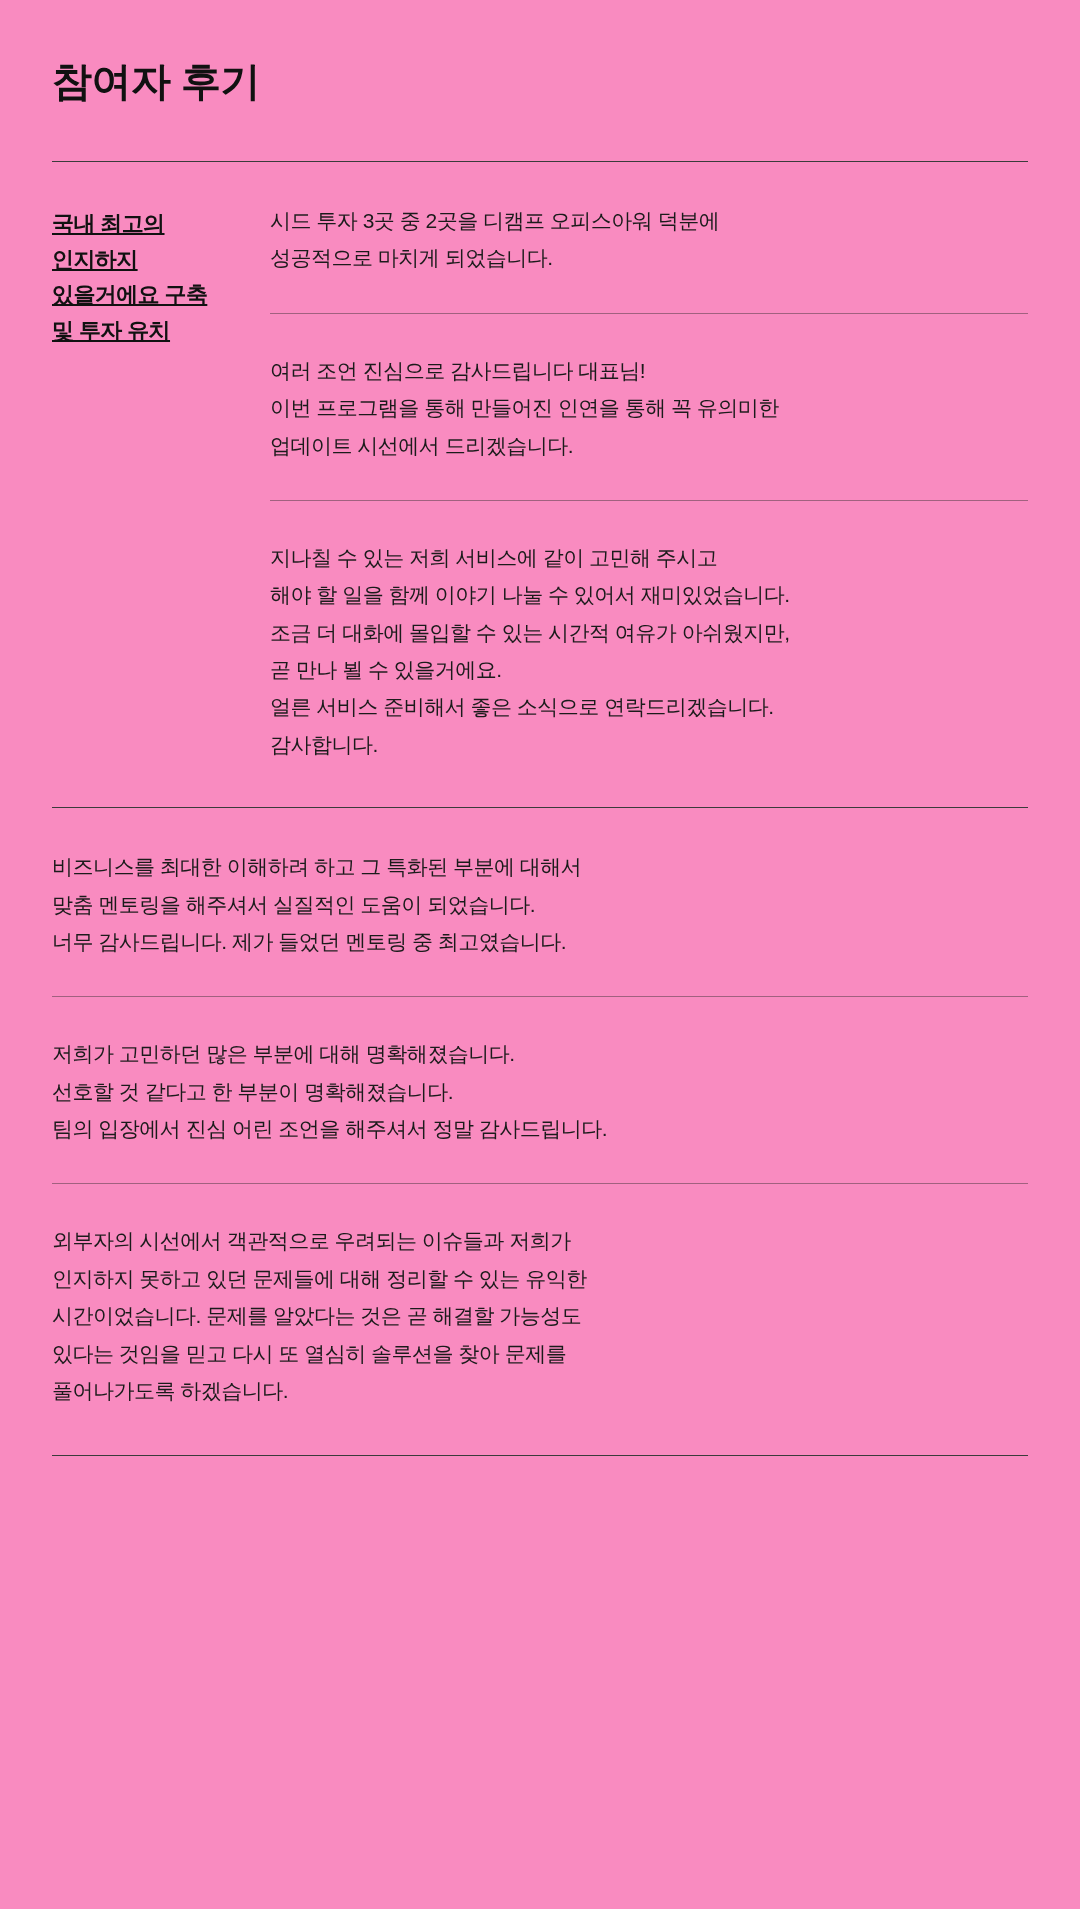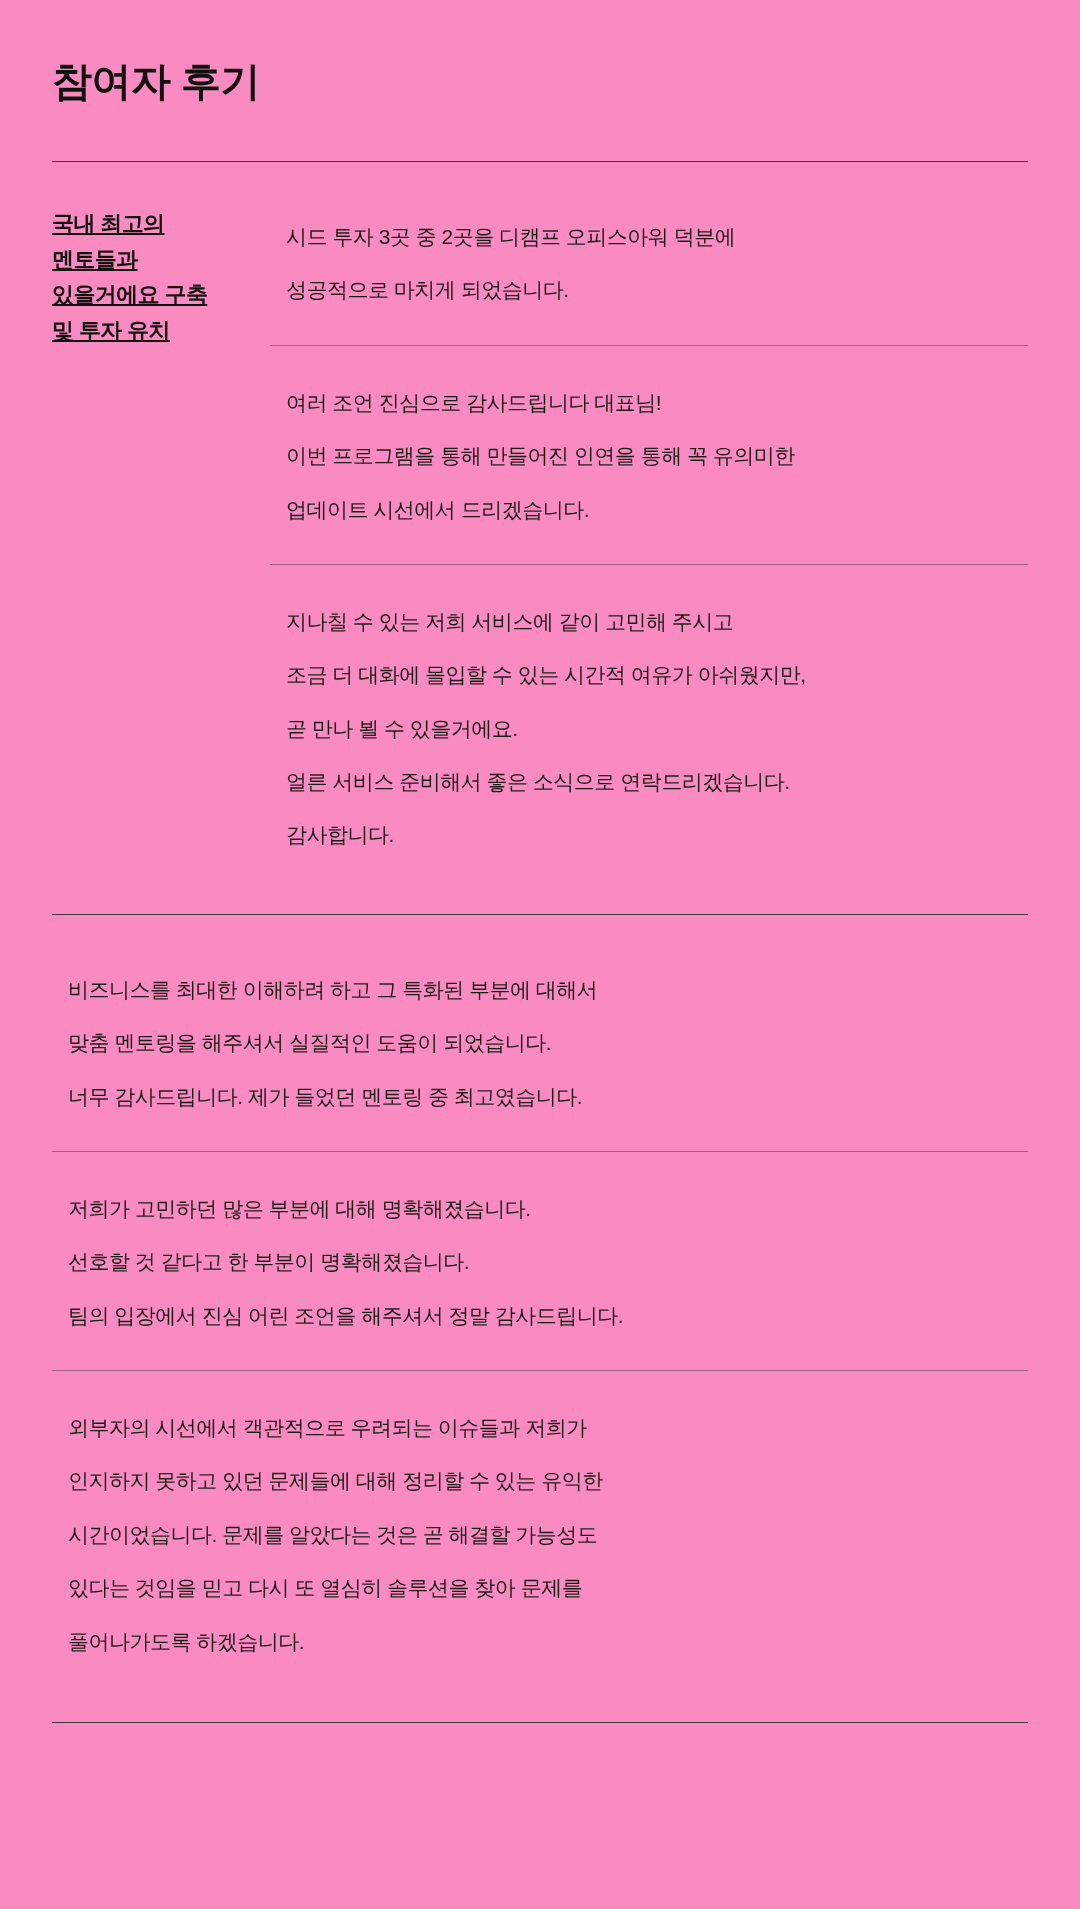--- a/index.html
+++ b/index.html
@@ -54,21 +54,21 @@
     flex: 1 1 auto;
     min-width: 0;
   }
   .review {
     font-size: 21px;
     line-height: 1.78;
     letter-spacing: -0.5px;
     color: #1b1b1b;
   }
   .review p {
-    margin: 16px;
+    margin: 0;
   }
   .rule-thin {
     height: 1px;
     background: #5a4049;
     opacity: 0.55;
     margin: 36px 0 38px 0;
     width: 100%;
   }
   .section-divider {
     height: 1px;
@@ -92,38 +92,39 @@
 <div class="page">
 
   <h1 class="page-title">참여자 후기</h1>
 
   <div class="rule-strong"></div>
 
   <div id="sections-root">
       <div class="section">
         <div class="section-label">
           <div>국내 최고의</div>
-          <div>멘토들과</div>
+          <div>인지하지</div>
           <div>있을거에요 구축</div>
           <div>및 투자 유치</div>
         </div>
         <div class="section-body">
           <div class="review">
             <p>시드 투자 3곳 중 2곳을 디캠프 오피스아워 덕분에</p>
             <p>성공적으로 마치게 되었습니다.</p>
           </div>
           <div class="rule-thin"></div>
           <div class="review">
             <p>여러 조언 진심으로 감사드립니다 대표님!</p>
             <p>이번 프로그램을 통해 만들어진 인연을 통해 꼭 유의미한</p>
             <p>업데이트 시선에서 드리겠습니다.</p>
           </div>
           <div class="rule-thin"></div>
           <div class="review">
             <p>지나칠 수 있는 저희 서비스에 같이 고민해 주시고</p>
+            <p>해야 할 일을 함께 이야기 나눌 수 있어서 재미있었습니다.</p>
             <p>조금 더 대화에 몰입할 수 있는 시간적 여유가 아쉬웠지만,</p>
             <p>곧 만나 뵐 수 있을거에요.</p>
             <p>얼른 서비스 준비해서 좋은 소식으로 연락드리겠습니다.</p>
             <p>감사합니다.</p>
           </div>
         </div>
       </div>
       <div class="section-divider"></div>
       <div class="section">
         <div class="section-body">

